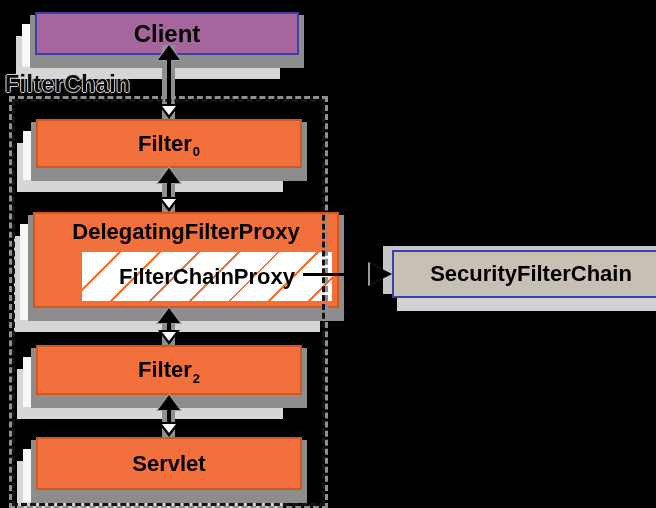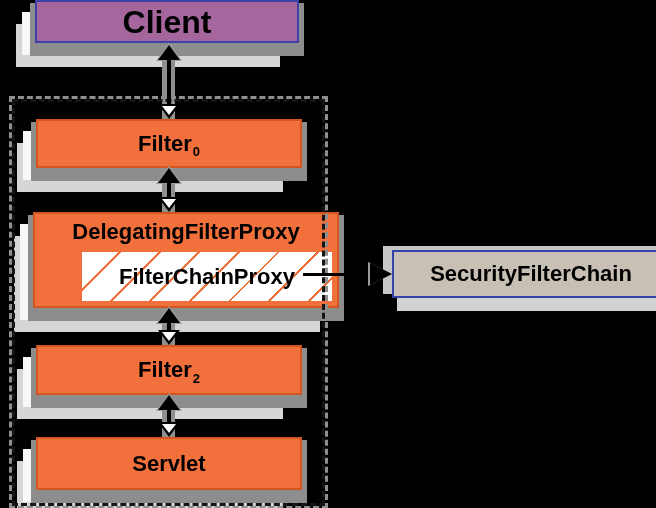--- a/index.html
+++ b/index.html
@@ -20,24 +20,24 @@
       0 8px 0 5px var(--shadow-gray,#8d8d8d),
       -13px 12px 0 0 var(--shadow-white,#f7f7f7),
       -19px 24px 0 0 var(--shadow-light,#d6d6d6);
   }
   .obox{
     background:var(--orange,#f2703b);
     border:2px solid var(--orange-border,#d2571e);
     z-index:2;
   }
   .client{
-    left:35px;top:0;width:264px;height:43px;
+    left:35px;top:12px;width:264px;height:43px;
     background:var(--purple,#a5669e);
     border:2px solid var(--purple-border,#3c41a6);
-    font-size:32px;z-index:2;align-items:flex-end;
+    font-size:24px;z-index:2;
   }
   .filter0{left:36px;top:119px;width:266px;height:49px;}
   .dfp{left:33px;top:212px;width:306px;height:96px;display:block;}
   .dfp-title{position:absolute;top:5px;left:0;right:0;text-align:center;font-size:22px;}
   .fcp{
     position:absolute;left:5px;right:5px;top:38px;bottom:5px;
     background:repeating-linear-gradient(135deg,
       #ffffff 0px, #ffffff 26px,
       var(--hatch-line,#f07038) 26px, var(--hatch-line,#f07038) 28px);
     display:flex;align-items:center;justify-content:center;font-size:22px;margin-left:42px;
@@ -106,20 +106,21 @@
 
   <div class="varrow a1">
     <div class="band"></div>
     <div class="shaft"></div>
     <div class="head-up-halo"></div>
     <div class="head-up"></div>
     <div class="head-down"></div>
     <div class="head-down-inner"></div>
   </div>
 
+  <div class="fc-label">FilterChain</div>
   <div class="frame"></div>
 
   <div class="node obox filter0 stacked-shadow">
     <span>Filter</span>
       <span class="sub">0</span>
   </div>
 
   <div class="varrow a2">
     <div class="band"></div>
     <div class="shaft"></div>

